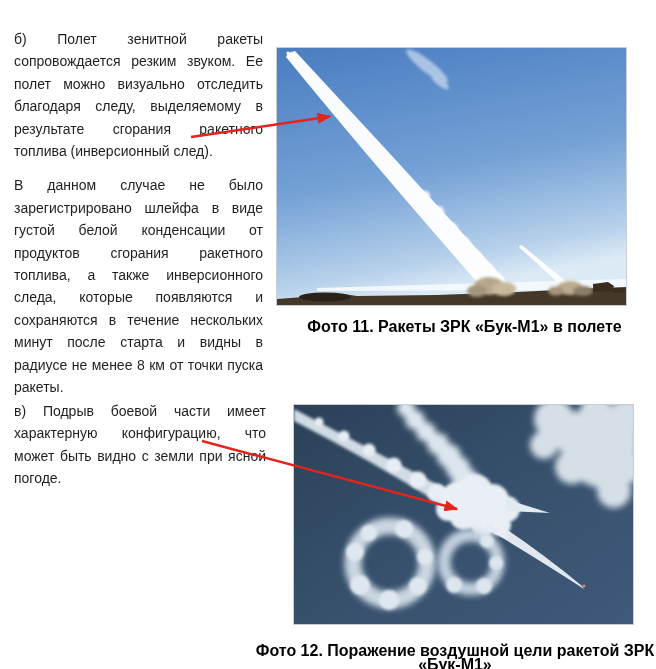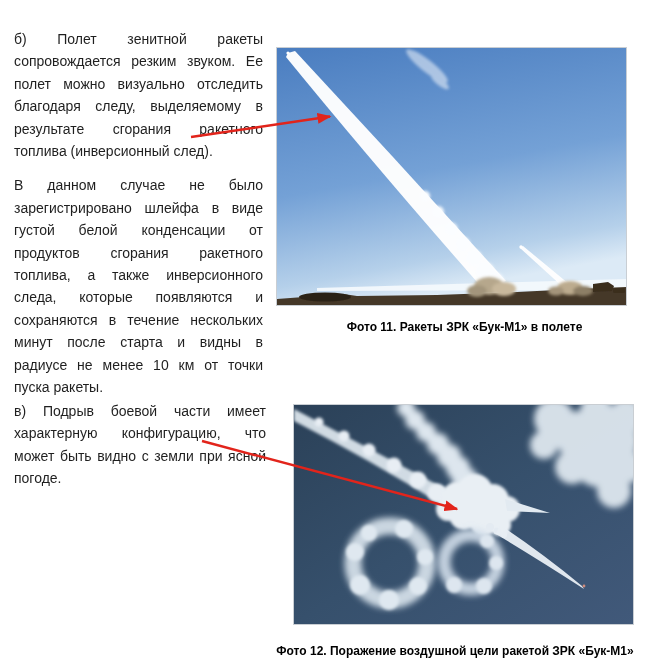--- a/index.html
+++ b/index.html
@@ -24,40 +24,40 @@
     position:absolute;
     overflow:hidden;
     box-shadow:0 0 0 1px rgba(40,60,80,0.25);
   }
   #photo11{left:277px;top:48px;width:349px;height:257px;}
   #photo12{left:294px;top:405px;width:339px;height:219px;}
   .photo svg{display:block;}
   .caption{
     position:absolute;
     font-weight:bold;
-    font-size:12px;
+    font-size:16px;
     line-height:14px;
     color:#000000;
     text-align:center;
   }
   #caption11{left:290px;top:320px;width:349px;}
   #caption12{left:245px;top:644px;width:420px;}
   #arrow-overlay{
     position:absolute;left:0;top:0;width:656px;height:669px;
     pointer-events:none;
   }
 </style>
 </head>
 <body>
 
 <div class="page">
 
   <div class="text-col" id="para-top">
     <p>б) Полет зенитной ракеты сопровождается резким звуком. Ее полет можно визуально отследить благодаря следу, выделяемому в результате сгорания ракетного топлива (инверсионный след).</p>
-    <p>В данном случае не было зарегистрировано шлейфа в виде густой белой конденсации от продуктов сгорания ракетного топлива, а также инверсионного следа, которые появляются и сохраняются в течение нескольких минут после старта и видны в радиусе не менее 10 км от точки пуска ракеты.</p>
+    <p>В данном случае не было зарегистрировано шлейфа в виде густой белой конденсации от продуктов сгорания ракетного топлива, а также инверсионного следа, которые появляются и сохраняются в течение нескольких минут после старта и видны в радиусе не менее 8 км от точки пуска ракеты.</p>
   </div>
 
   <div class="text-col" id="para-bottom">
     <p>в) Подрыв боевой части имеет характерную конфигурацию, что может быть видно с земли при ясной погоде.</p>
   </div>
 
   <div class="photo" id="photo11">
     <svg width="349" height="257" viewBox="0 0 349 257">
       <defs>
         <linearGradient id="sky1" x1="0" y1="0" x2="0.25" y2="1">

